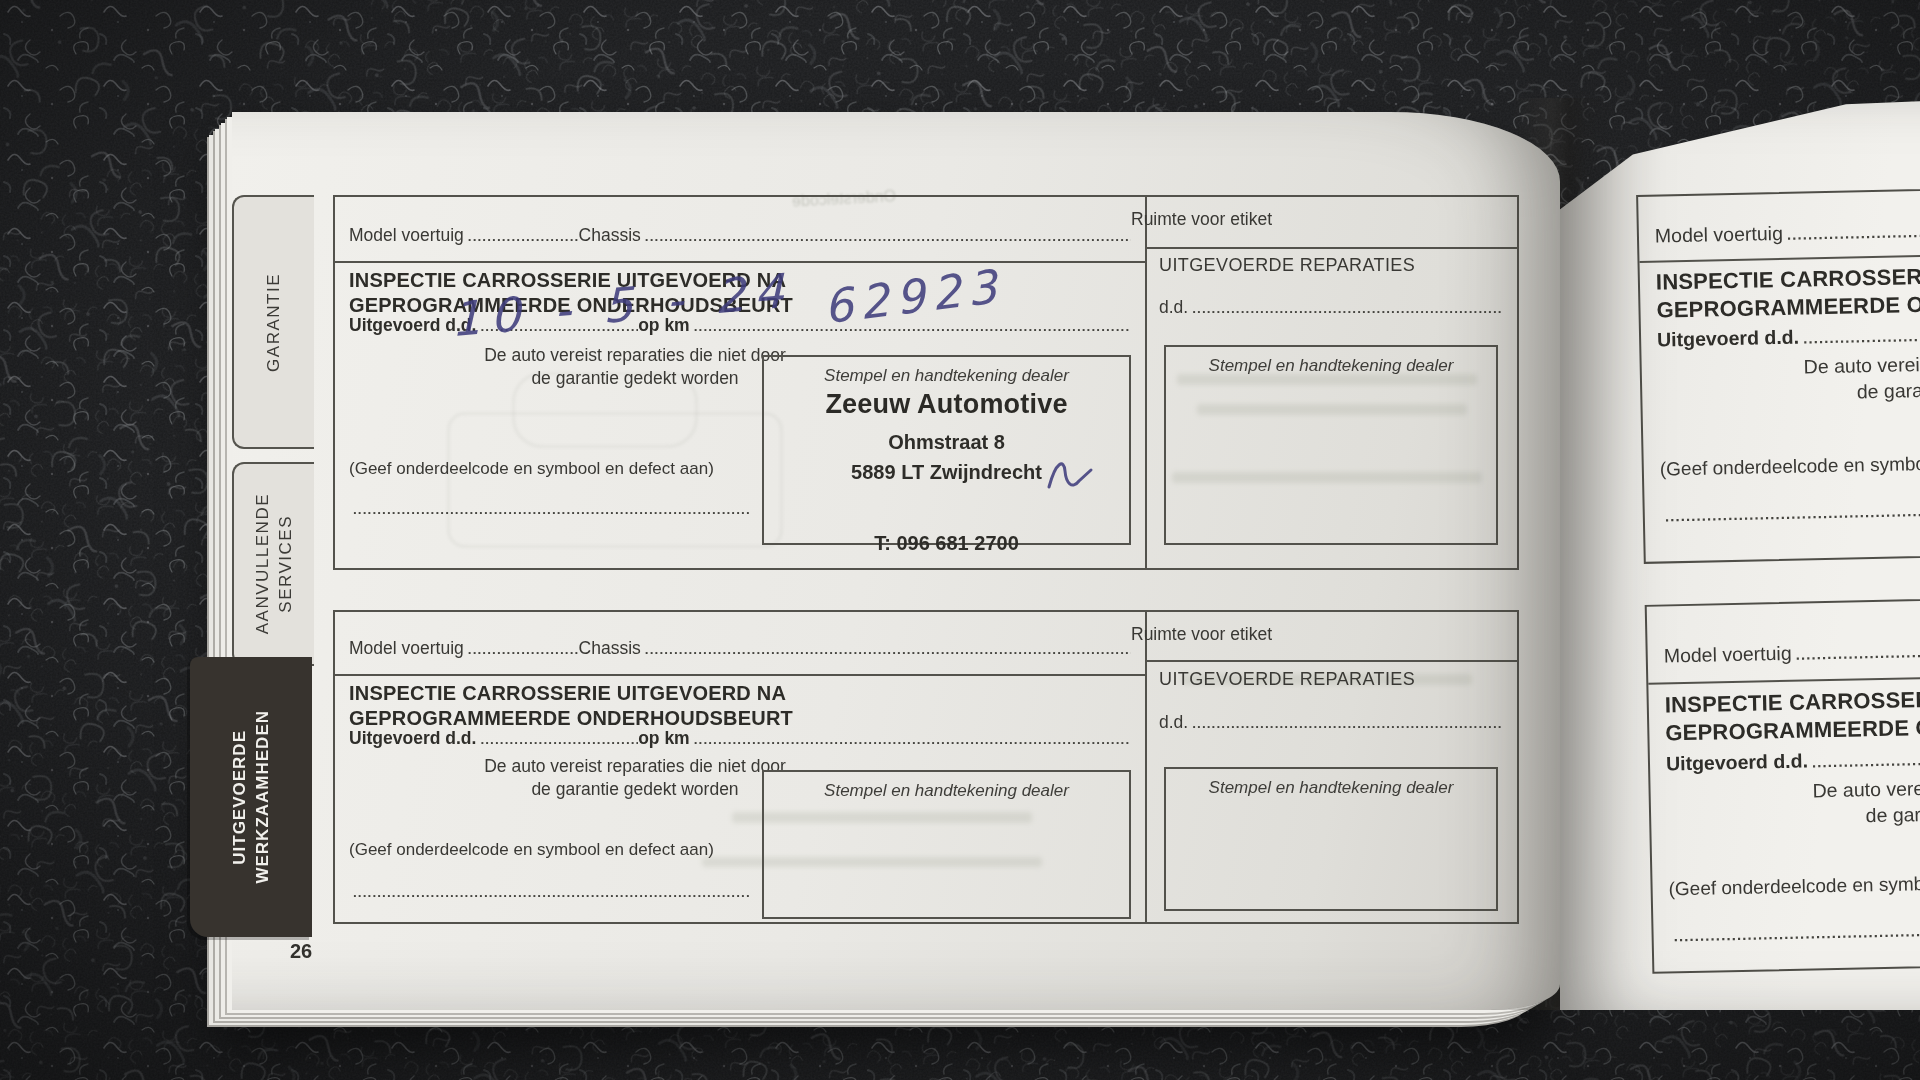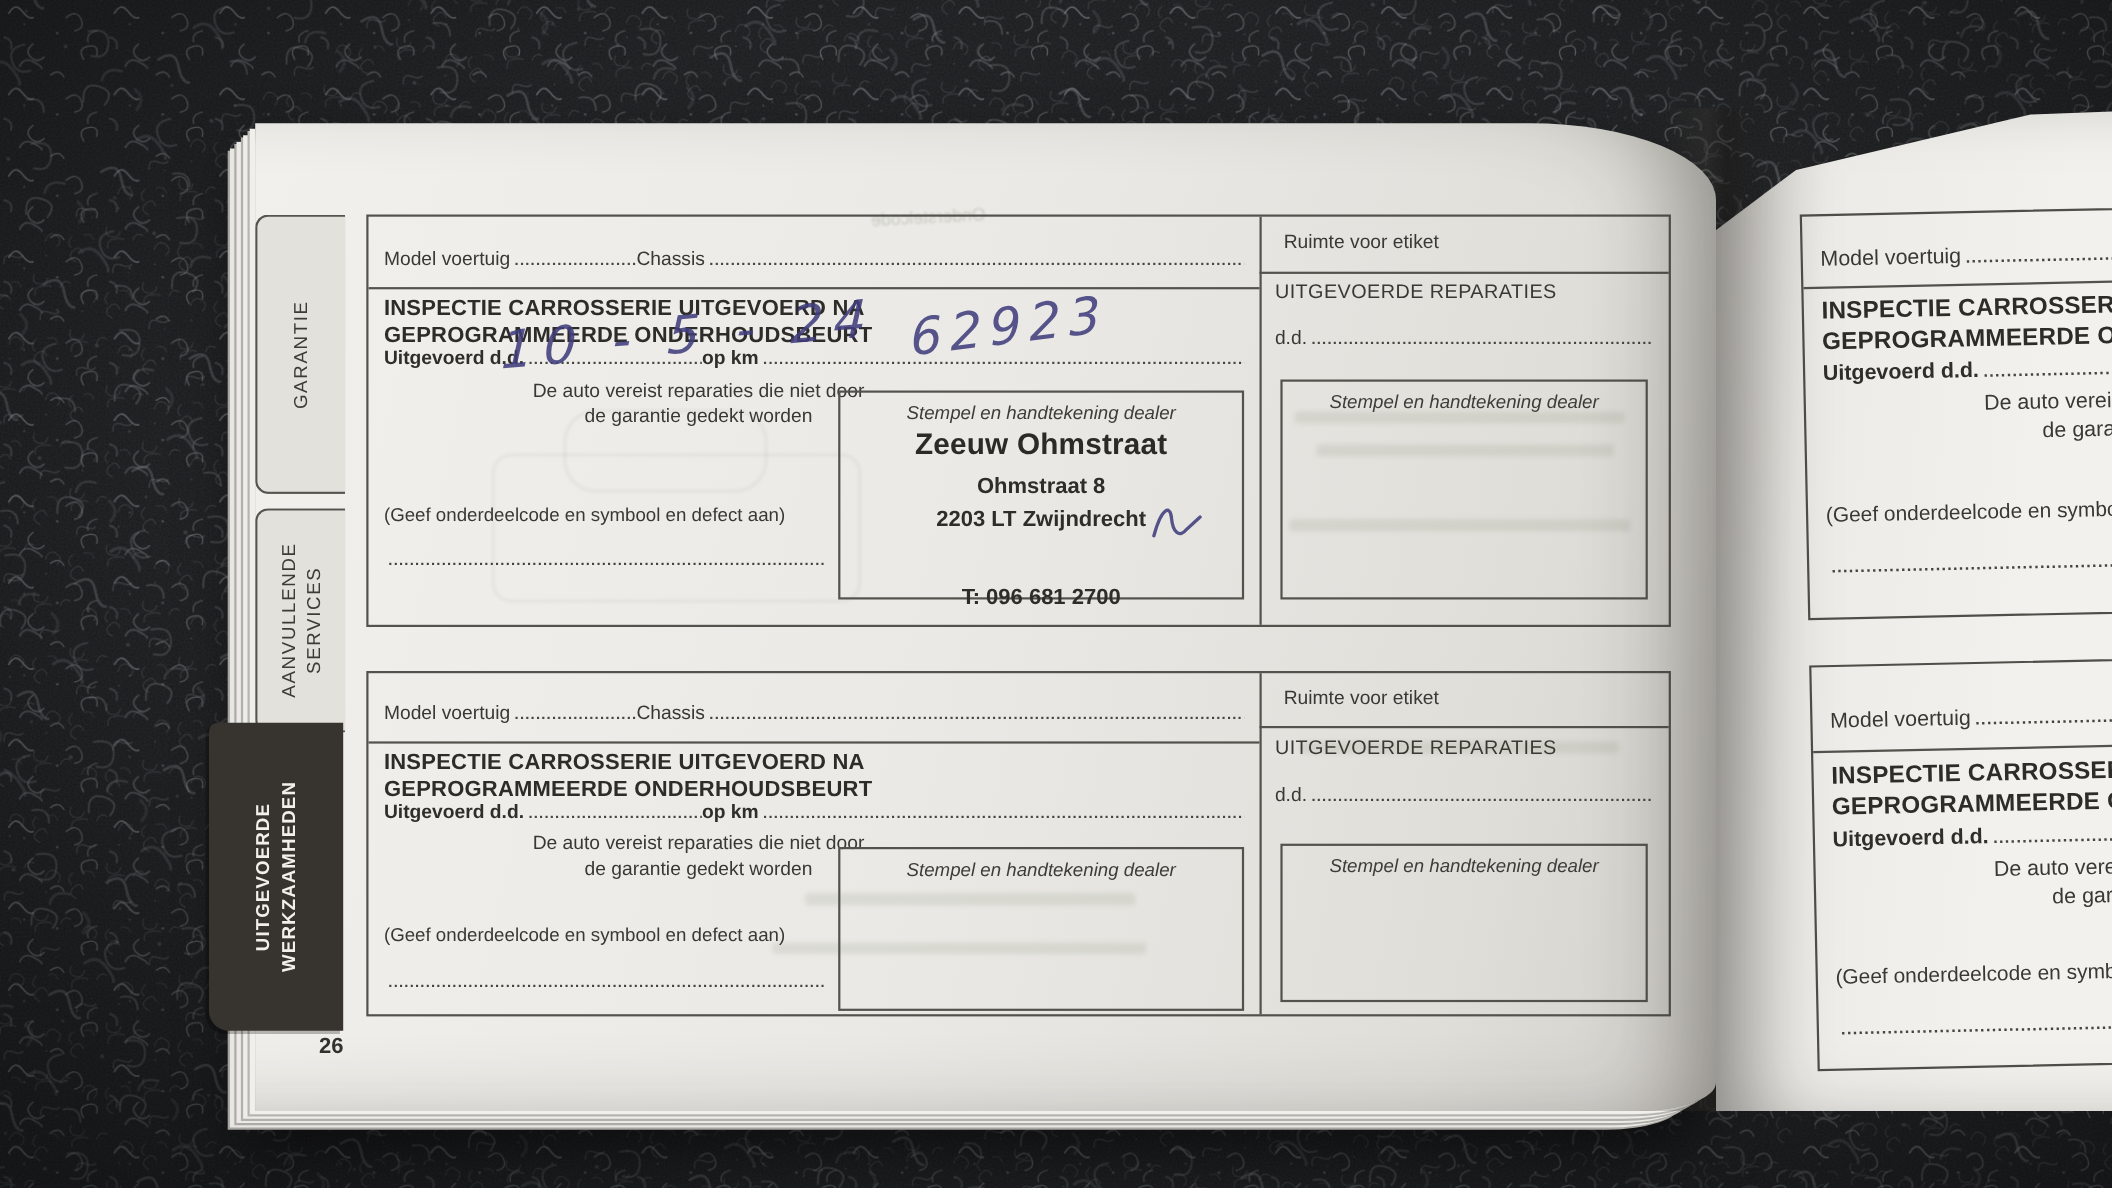--- a/index.html
+++ b/index.html
@@ -58,21 +58,21 @@
   .sb-l{left:427px;top:158px;width:365px;height:186px;}
   .sb-r{left:829px;top:148px;width:330px;height:196px;}
   .fb2 .sb-l{top:158px;height:145px;}
   .fb2 .sb-r{top:155px;height:140px;}
   .stamp-label{font-style:italic;font-size:17px;color:#3e3d39;margin-top:9px;}
   .stamp-name{font-weight:bold;font-size:27px;color:#2b2a26;margin-top:3px;letter-spacing:.2px;}
   .stamp-street{font-weight:bold;font-size:20px;color:#2e2d29;margin-top:11px;}
   .stamp-city{font-weight:bold;font-size:20px;color:#2e2d29;margin-top:7px;position:relative;display:inline-block;}
   .stamp-phone{position:absolute;left:0;right:0;bottom:-12px;font-weight:bold;font-size:20px;color:#2e2d29;}
   .sig{position:absolute;right:-56px;top:-4px;}
-  .ruimte{position:absolute;left:832px;top:12px;font-size:17.5px;color:#393834;text-align:center;}
+  .ruimte{position:absolute;left:796px;top:12px;font-size:17.5px;color:#393834;text-align:center;}
   .reparaties{position:absolute;left:824px;top:58px;font-size:18px;color:#393834;letter-spacing:.4px;white-space:nowrap;}
   .fb2 .reparaties{top:57px;}
   .page-num{position:absolute;left:58px;top:828px;font-size:20px;font-weight:bold;color:#33322e;}
 
   
   .hw{position:absolute;font-family:"DejaVu Sans",sans-serif;font-style:italic;
       color:rgba(64,62,124,.88);white-space:nowrap;}
   .hw-date{left:120px;top:80px;font-size:47px;letter-spacing:9px;transform:rotate(-5deg) skewX(-7deg);}
   .hw-km{left:492px;top:72px;font-size:46px;letter-spacing:7px;transform:rotate(-7deg) skewX(-5deg);}
 
@@ -178,23 +178,23 @@
         <span class="lbl b">op km</span>
         <span class="dots grow">........................................................................................................................................................</span>
       </div>
       <div class="hw hw-date">10 - 5 - 24</div>
       <div class="hw hw-km">62923</div>
       <div class="note" style="top:148px;">De auto vereist reparaties die niet door</div>
       <div class="note" style="top:171px;">de garantie gedekt worden</div>
 
       <div class="stamp-box sb-l">
         <div class="stamp-label">Stempel en handtekening dealer</div>
-        <div class="stamp-name">Zeeuw Ohmstraat</div>
+        <div class="stamp-name">Zeeuw Automotive</div>
         <div class="stamp-street">Ohmstraat 8</div>
-        <div class="stamp-city"><span>2203 LT Zwijndrecht</span><svg class="sig" width="52" height="40" viewBox="0 0 52 40">
+        <div class="stamp-city"><span>5889 LT Zwijndrecht</span><svg class="sig" width="52" height="40" viewBox="0 0 52 40">
               <path d="M3 30 C 10 4, 18 2, 19 14 C 20 26, 26 33, 33 24 L 45 13" fill="none" stroke="rgba(64,62,124,.88)" stroke-width="3" stroke-linecap="round"></path>
             </svg></div>
         <div class="stamp-phone">T: 096 681 2700</div>
       </div>
 
       <div class="geef" style="top:262px;">(Geef onderdeelcode en symbool en defect aan)</div>
       <div class="row" style="left:14px;top:306px;width:400px;">
         <span class="dots grow">........................................................................................................................................................</span>
       </div>
 

